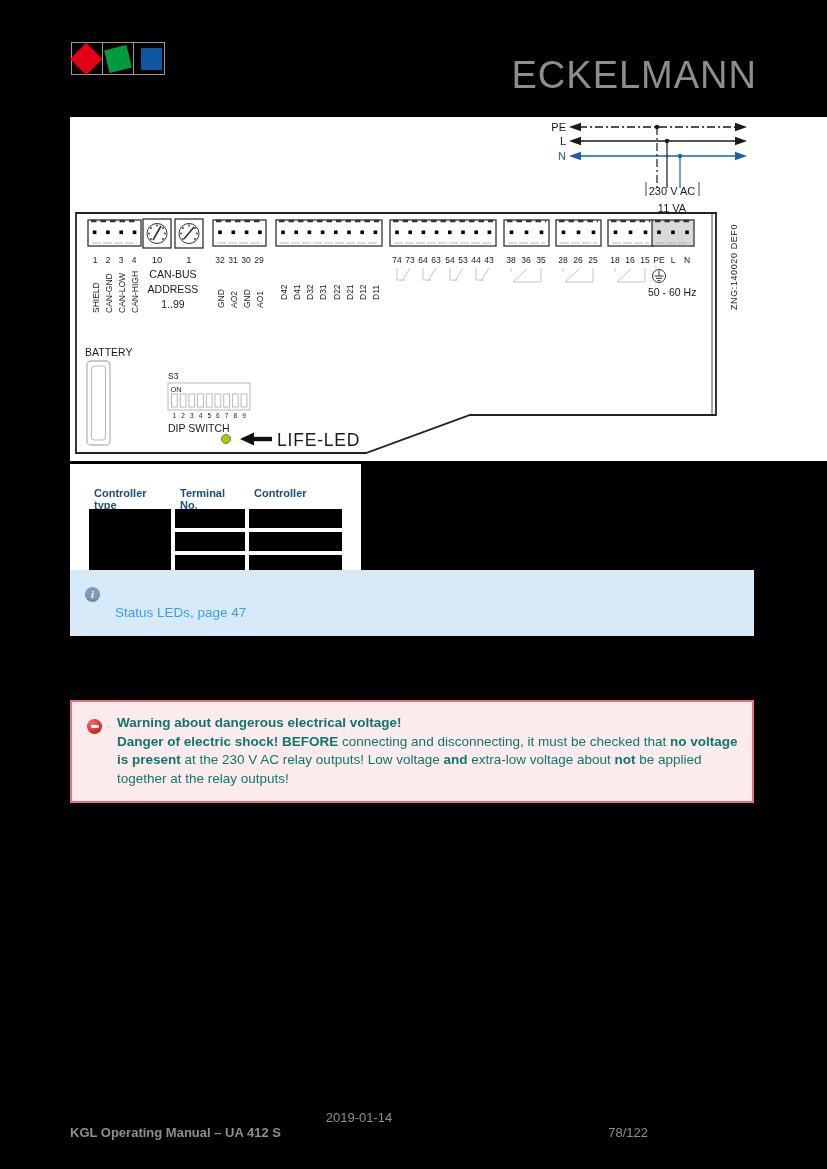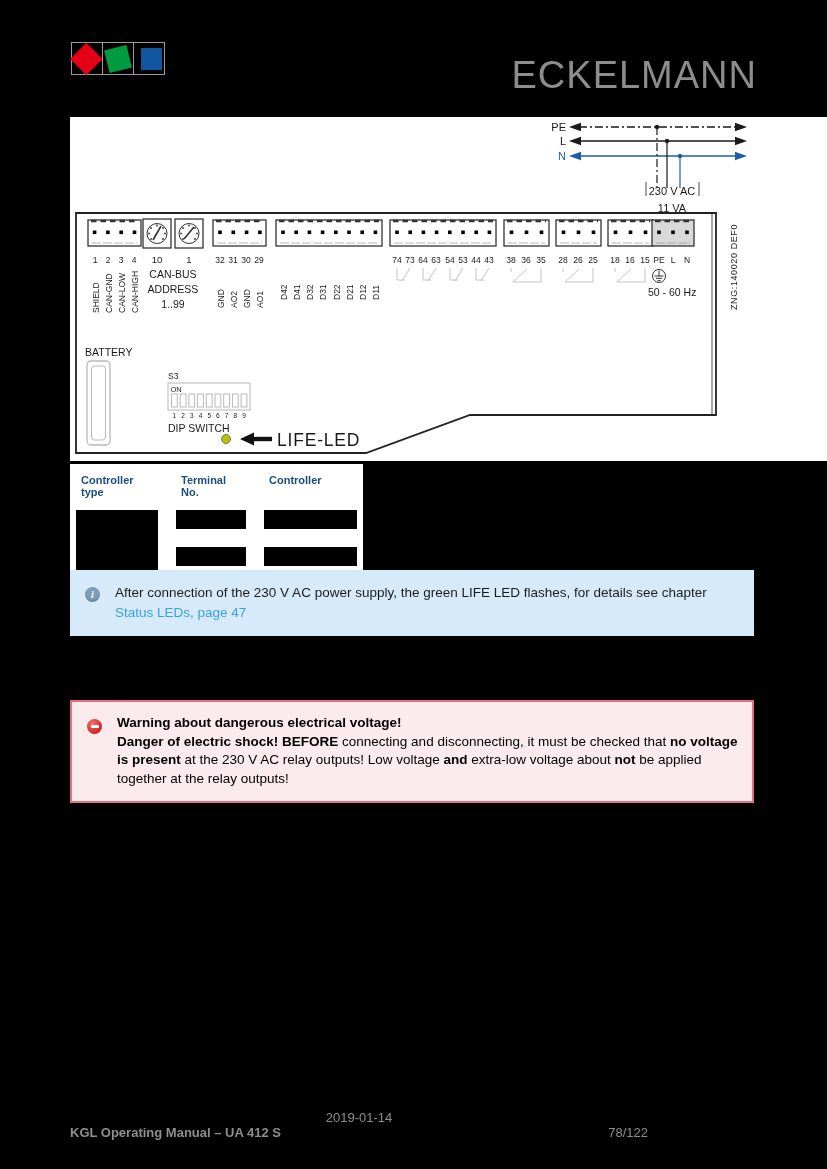--- a/index.html
+++ b/index.html
@@ -34,38 +34,38 @@
   .ln-blue{stroke:#1b5fa8;}
   .dashdot{stroke-dasharray:8 3 2 3;}
   .board{fill:#fff;stroke:#222;stroke-width:1.8;}
   .blk{fill:#fff;stroke:#333;stroke-width:1.3;}
   .blk-gray{fill:#d9d9d9;}
   .tick{stroke:#333;stroke-width:2.6;stroke-dasharray:5.5 4;}
   .scallop{stroke:#999;stroke-width:0.7;stroke-dasharray:9 2;}
   .pin{fill:#000;}
   .relayc{stroke:#c4c4c4;stroke-width:1;fill:none;}
   
-  .ttable{position:absolute;left:70px;top:464px;background:#fff;padding:6px;
-    display:grid;grid-template-columns:82px 70px 93px;grid-template-rows:22px 19px 19px 19px;gap:18px;}
+  .ttable{position:absolute;left:70px;top:464px;background:#fff;padding:19px;
+    display:grid;grid-template-columns:82px 70px 93px;grid-template-rows:22px 19px 19px 19px;gap:4px;}
   .ttable .th{background:#fff;color:#1c4d7d;font-weight:bold;font-size:11px;padding:4px 0 0 5px;}
   .ttable .td{background:#000;}
   .ttable .c1{grid-row:2 / span 3;grid-column:1;}
   
   .infobox{position:absolute;left:70px;top:570px;width:684px;height:66px;background:#d7eafa;}
   .warnbox{position:absolute;left:70px;top:700px;width:680px;height:99px;background:#fcebed;
     border:2px solid #e4717f;}
   .note-icon{position:absolute;left:15px;top:17px;width:15px;height:15px;border-radius:50%;}
   .icon-info{background:#7e9dbd;box-shadow:inset 0 -2px 2px rgba(0,0,0,.15);}
   .icon-info::before{content:"i";color:#fff;font:italic bold 11px "Liberation Serif", serif;
     display:block;text-align:center;line-height:14px;}
   .icon-stop{background:radial-gradient(circle at 35% 30%, #f4706a, #d42222 70%);}
   .icon-stop::before{content:"";position:absolute;left:3.5px;top:6.3px;width:8px;height:2.6px;
     background:#fff;border-radius:1px;}
   .note-text{margin:13px 16px 0 45px;font-size:13.5px;line-height:20px;color:#1c1c1c;}
-  .warn-text{margin:12px 14px 0 45px;font-size:13.5px;line-height:18.5px;color:#000000;}
+  .warn-text{margin:12px 14px 0 45px;font-size:13.5px;line-height:18.5px;color:#0f766e;}
   .link{color:#3aa1df;cursor:pointer;}
   .b{font-weight:bold;}
   
   .footer{position:absolute;left:0;top:1110px;width:718px;font-size:13px;color:#8e8e8e;}
   .f-left{position:absolute;left:70px;font-weight:bold;}
   .f-center{display:block;text-align:center;width:100%;}
   .f-right{position:absolute;right:70px;}
 </style>
 </head>
 <body>
@@ -342,21 +342,21 @@
   <div class="td"></div>
   <div class="td"></div>
   <div class="td"></div>
   <div class="td"></div>
   <div class="td"></div>
 </div>
 
 <div class="infobox">
   <div class="note-icon icon-info"></div>
   <div class="note-text">
-    <span>After connection of the 230 V AC power supply, the green LIFE LED flashes, for details see chapter</span><br>
+    <br>
     <span class="link">Status LEDs, page 47</span>
   </div>
 </div>
 
 <div class="warnbox">
   <div class="note-icon icon-stop"></div>
   <div class="warn-text">
     <span class="b">Warning about dangerous electrical voltage!</span><br>
     <span class="b">Danger of electric shock! BEFORE</span><span> connecting and disconnecting, it must be checked that </span><span class="b">no voltage is present</span><span> at the 230 V AC relay outputs! Low voltage </span><span class="b">and</span><span> extra-low voltage about </span><span class="b">not</span><span> be applied together at the relay outputs!</span>
   </div>

